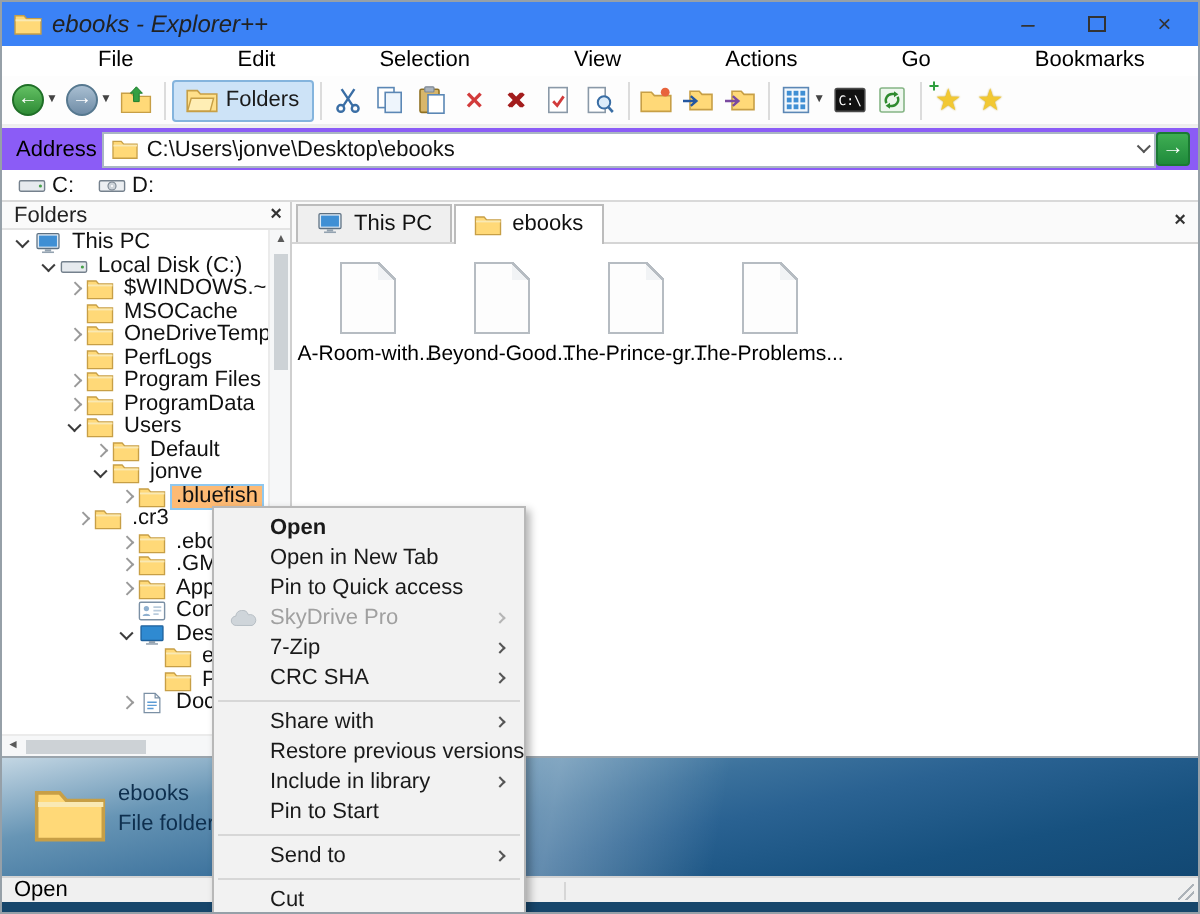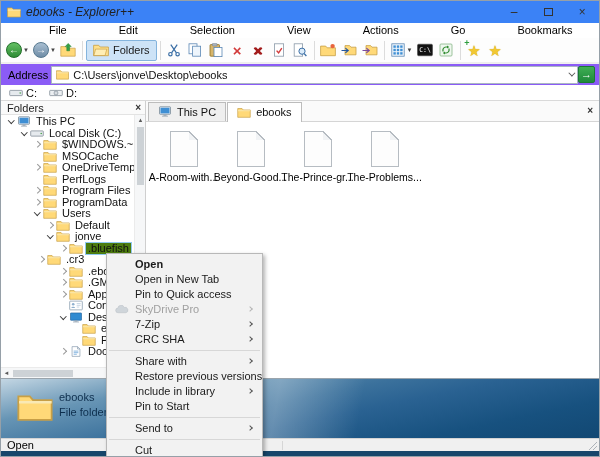--- a/index.html
+++ b/index.html
@@ -63,21 +63,21 @@
   .folders-panel{width:145px;flex:none;border-right:1px solid #cfcfcf;display:flex;flex-direction:column;min-height:0;}
   .fp-header{height:14px;flex:none;display:flex;align-items:center;padding:0 4px 0 6px;background:#fafafa;border-bottom:1px solid #e3e3e3;color:#222;}
   .xbtn{margin-left:auto;font-weight:bold;font-size:10px;color:#333;line-height:1;}
   .tree{flex:1;position:relative;overflow:hidden;padding:1px 12px 0 0;background:#fff;}
   .tree-row{height:11.5px;display:flex;align-items:center;white-space:nowrap;}
   .tw{width:9px;height:9px;position:relative;flex:none;margin-right:1px;}
   .tw.closed::after{content:"";position:absolute;left:2px;top:2px;width:3.5px;height:3.5px;border-right:1.2px solid #9a9a9a;border-bottom:1.2px solid #9a9a9a;transform:rotate(-45deg);}
   .tw.open::after{content:"";position:absolute;left:2px;top:1px;width:3.5px;height:3.5px;border-right:1.2px solid #3c3c3c;border-bottom:1.2px solid #3c3c3c;transform:rotate(45deg);}
   .tree-row .icon{width:14px;height:11px;margin-right:3px;}
   .tree-label{padding:0 2px;line-height:11px;}
-  .tree-label.selected{background:#4d7c0f;outline:1px solid #90c8ef;}
+  .tree-label.selected{background:#fdba74;outline:1px solid #90c8ef;}
   .vsb{position:absolute;top:0;right:0;bottom:0;width:11px;background:#f6f7f8;border-left:1px solid #ebebeb;}
   .vsb .arr{position:absolute;left:0;width:11px;text-align:center;font-size:6px;color:#5a5a5a;line-height:10px;}
   .vsb .arr.up{top:0;} .vsb .arr.down{bottom:0;}
   .vsb .thumb{position:absolute;left:2px;top:12px;width:7px;height:58px;background:#cdd2d6;}
   .hsb{height:11px;flex:none;position:relative;background:#f6f7f8;border-top:1px solid #ebebeb;}
   .hsb .arr{position:absolute;top:0;height:11px;line-height:11px;font-size:6px;color:#5a5a5a;width:11px;text-align:center;}
   .hsb .arr.left{left:0;} .hsb .arr.right{right:0;}
   .hsb .thumb{position:absolute;top:2px;left:12px;height:7px;width:60px;background:#cdd2d6;}
 
   .main{flex:1;display:flex;flex-direction:column;min-width:0;}

